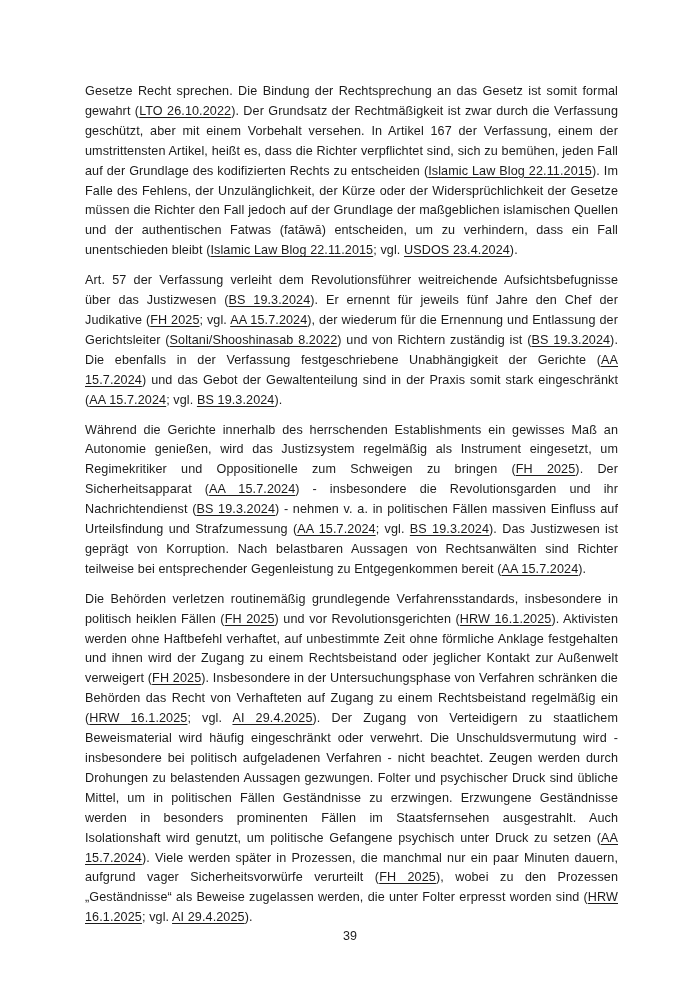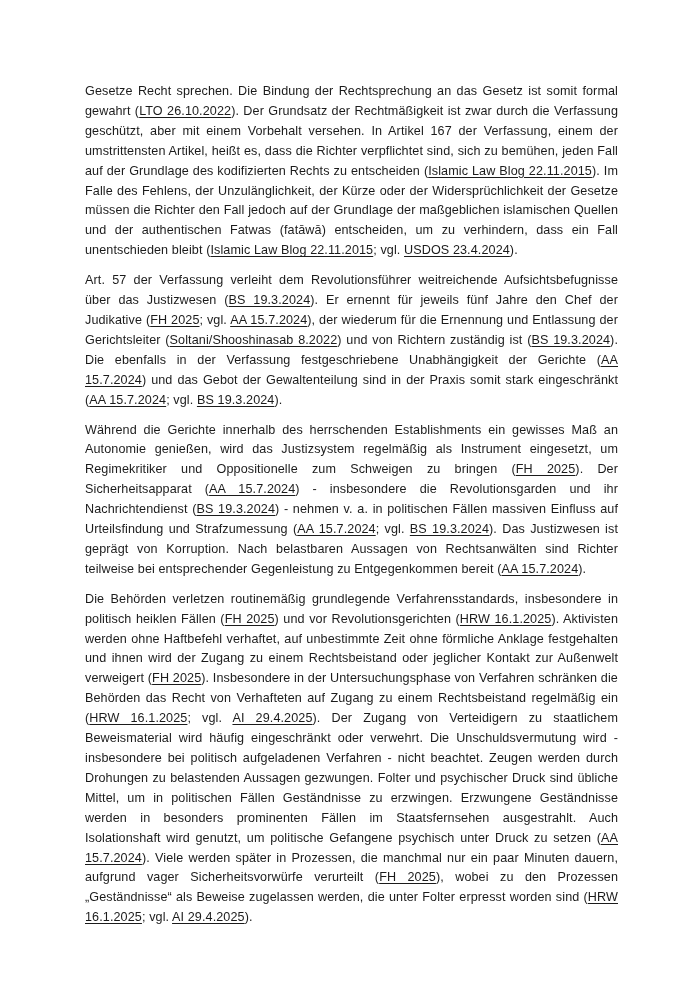--- a/index.html
+++ b/index.html
@@ -55,13 +55,14 @@
 </head>
 <body>
 
 <div class="page">
   <div class="text-block">
     <p class="para"><span>Gesetze Recht sprechen. Die Bindung der Rechtsprechung an das Gesetz ist somit formal gewahrt (</span><span class="cite-link">LTO 26.10.2022</span><span>). Der Grundsatz der Rechtmäßigkeit ist zwar durch die Verfassung geschützt, aber mit einem Vorbehalt versehen. In Artikel 167 der Verfassung, einem der umstrittensten Artikel, heißt es, dass die Richter verpflichtet sind, sich zu bemühen, jeden Fall auf der Grundlage des kodifizierten Rechts zu entscheiden (</span><span class="cite-link">Islamic Law Blog 22.11.2015</span><span>). Im Falle des Fehlens, der Unzulänglichkeit, der Kürze oder der Widersprüchlichkeit der Gesetze müssen die Richter den Fall jedoch auf der Grundlage der maßgeblichen islamischen Quellen und der authentischen Fatwas (fatāwā) entscheiden, um zu verhindern, dass ein Fall unentschieden bleibt (</span><span class="cite-link">Islamic Law Blog 22.11.2015</span><span>; vgl. </span><span class="cite-link">USDOS 23.4.2024</span><span>).</span></p>
     <p class="para"><span>Art. 57 der Verfassung verleiht dem Revolutionsführer weitreichende Aufsichtsbefugnisse über das Justizwesen (</span><span class="cite-link">BS 19.3.2024</span><span>). Er ernennt für jeweils fünf Jahre den Chef der Judikative (</span><span class="cite-link">FH 2025</span><span>; vgl. </span><span class="cite-link">AA 15.7.2024</span><span>), der wiederum für die Ernennung und Entlassung der Gerichtsleiter (</span><span class="cite-link">Soltani/Shooshinasab 8.2022</span><span>) und von Richtern zuständig ist (</span><span class="cite-link">BS 19.3.2024</span><span>). Die ebenfalls in der Verfassung festgeschriebene Unabhängigkeit der Gerichte (</span><span class="cite-link">AA 15.7.2024</span><span>) und das Gebot der Gewaltenteilung sind in der Praxis somit stark eingeschränkt (</span><span class="cite-link">AA 15.7.2024</span><span>; vgl. </span><span class="cite-link">BS 19.3.2024</span><span>).</span></p>
     <p class="para"><span>Während die Gerichte innerhalb des herrschenden Establishments ein gewisses Maß an Autonomie genießen, wird das Justizsystem regelmäßig als Instrument eingesetzt, um Regimekritiker und Oppositionelle zum Schweigen zu bringen (</span><span class="cite-link">FH 2025</span><span>). Der Sicherheitsapparat (</span><span class="cite-link">AA 15.7.2024</span><span>) - insbesondere die Revolutionsgarden und ihr Nachrichtendienst (</span><span class="cite-link">BS 19.3.2024</span><span>) - nehmen v. a. in politischen Fällen massiven Einfluss auf Urteilsfindung und Strafzumessung (</span><span class="cite-link">AA 15.7.2024</span><span>; vgl. </span><span class="cite-link">BS 19.3.2024</span><span>). Das Justizwesen ist geprägt von Korruption. Nach belastbaren Aussagen von Rechtsanwälten sind Richter teilweise bei entsprechender Gegenleistung zu Entgegenkommen bereit (</span><span class="cite-link">AA 15.7.2024</span><span>).</span></p>
     <p class="para"><span>Die Behörden verletzen routinemäßig grundlegende Verfahrensstandards, insbesondere in politisch heiklen Fällen (</span><span class="cite-link">FH 2025</span><span>) und vor Revolutionsgerichten (</span><span class="cite-link">HRW 16.1.2025</span><span>). Aktivisten werden ohne Haftbefehl verhaftet, auf unbestimmte Zeit ohne förmliche Anklage festgehalten und ihnen wird der Zugang zu einem Rechtsbeistand oder jeglicher Kontakt zur Außenwelt verweigert (</span><span class="cite-link">FH 2025</span><span>). Insbesondere in der Untersuchungsphase von Verfahren schränken die Behörden das Recht von Verhafteten auf Zugang zu einem Rechtsbeistand regelmäßig ein (</span><span class="cite-link">HRW 16.1.2025</span><span>; vgl. </span><span class="cite-link">AI 29.4.2025</span><span>). Der Zugang von Verteidigern zu staatlichem Beweismaterial wird häufig eingeschränkt oder verwehrt. Die Unschuldsvermutung wird - insbesondere bei politisch aufgeladenen Verfahren - nicht beachtet. Zeugen werden durch Drohungen zu belastenden Aussagen gezwungen. Folter und psychischer Druck sind übliche Mittel, um in politischen Fällen Geständnisse zu erzwingen. Erzwungene Geständnisse werden in besonders prominenten Fällen im Staatsfernsehen ausgestrahlt. Auch Isolationshaft wird genutzt, um politische Gefangene psychisch unter Druck zu setzen (</span><span class="cite-link">AA 15.7.2024</span><span>). Viele werden später in Prozessen, die manchmal nur ein paar Minuten dauern, aufgrund vager Sicherheitsvorwürfe verurteilt (</span><span class="cite-link">FH 2025</span><span>), wobei zu den Prozessen „Geständnisse“ als Beweise zugelassen werden, die unter Folter erpresst worden sind (</span><span class="cite-link">HRW 16.1.2025</span><span>; vgl. </span><span class="cite-link">AI 29.4.2025</span><span>).</span></p>
   </div>
+  <div class="page-number">39</div>
 </div>
 
 </body></html>

